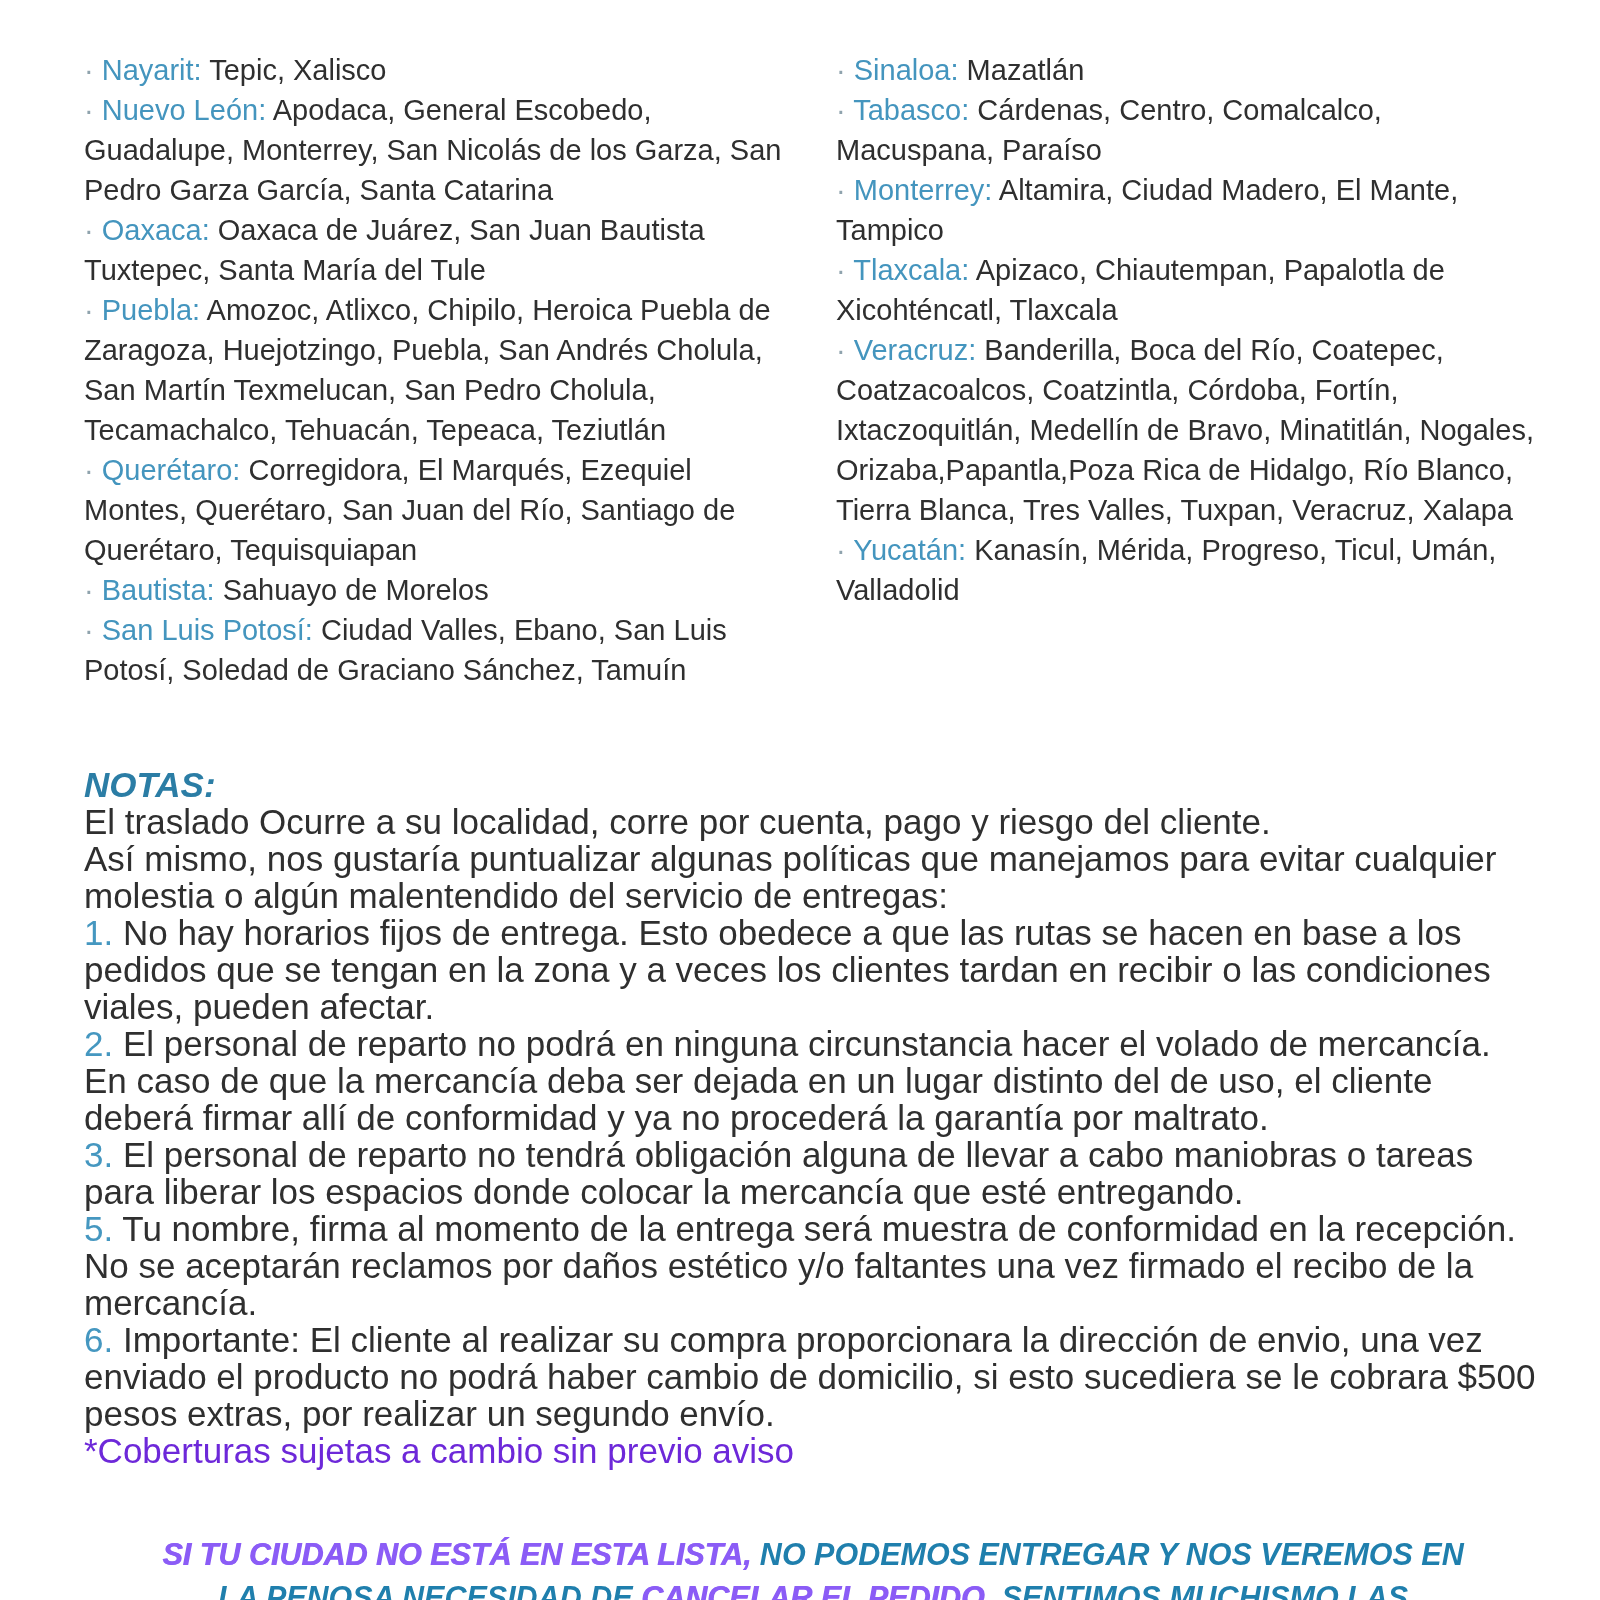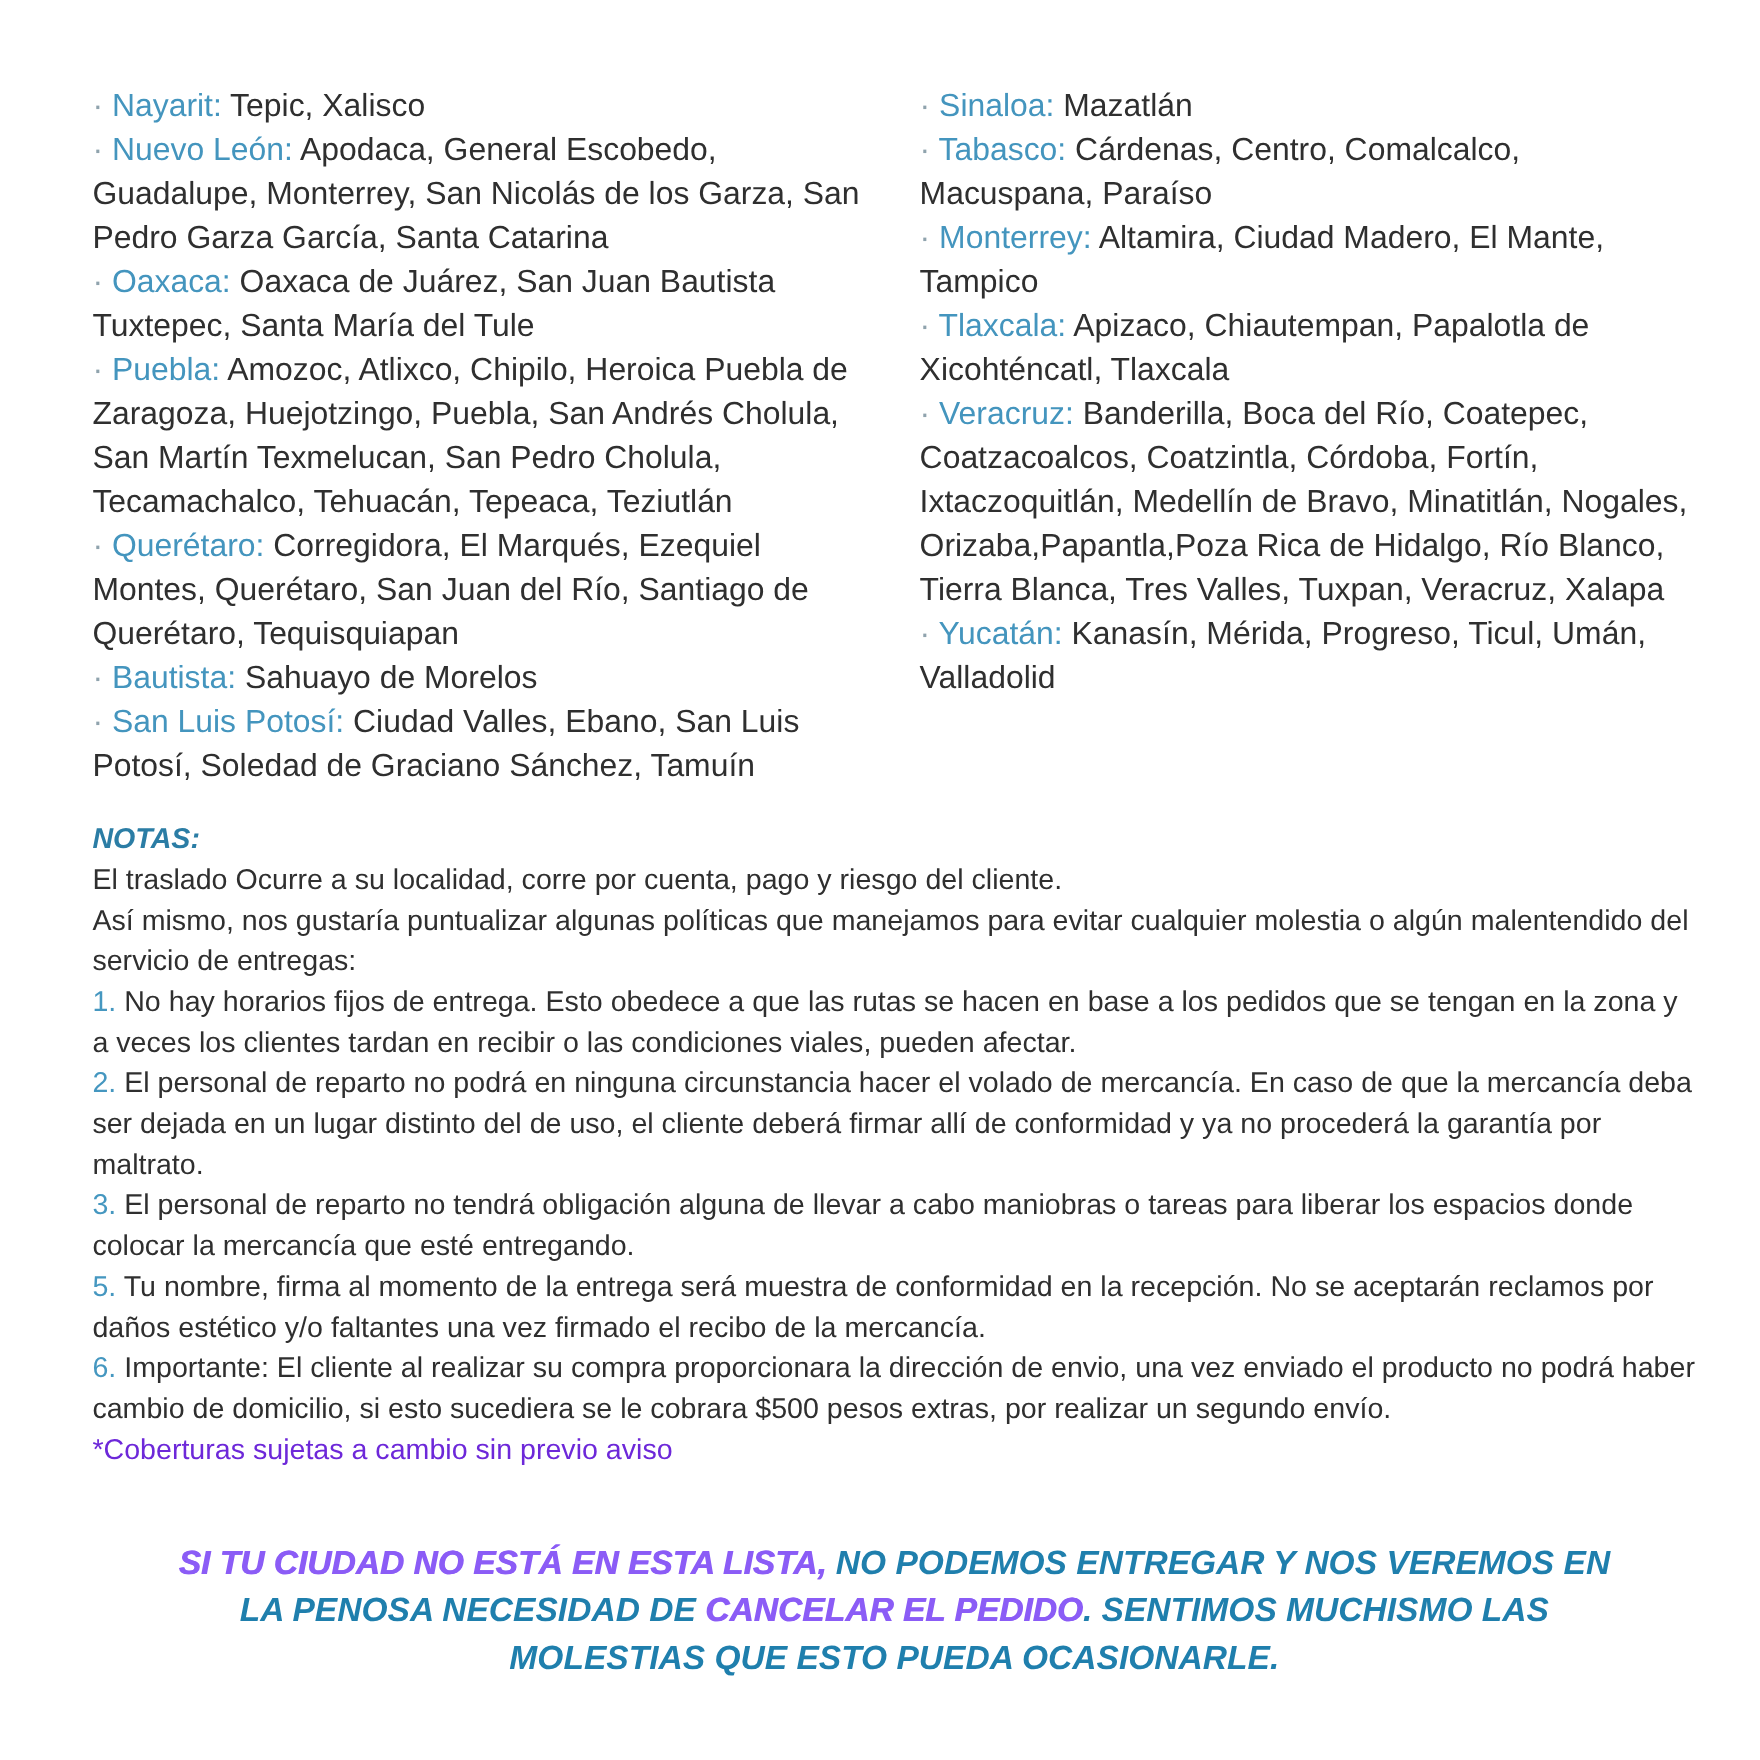--- a/index.html
+++ b/index.html
@@ -3,30 +3,30 @@
 <meta charset="utf-8">
 <style>
   html,body{margin:0;padding:0;background:#ffffff;}
   body{
     width:1600px;height:1600px;
     font-family:"Liberation Sans", sans-serif;
     color:#2f2f2f;
     -webkit-font-smoothing:antialiased;
     overflow:hidden;
   }
-  .page{box-sizing:border-box;width:1600px;height:1600px;padding:76px 58px 0 84px;}
+  .page{box-sizing:border-box;width:1600px;height:1600px;padding:50px 58px 0 84px;}
   
   .columns{display:flex;gap:46px;}
   .col{flex:1 1 0;font-size:29px;line-height:40px;hyphens:auto;}
   .col p{margin:0;}
   .bullet{color:#8fa3ad;}
   .state{color:#4495be;}
   .cities{color:#2f2f2f;}
   
-  .notes{margin-top:28px;font-size:26px;line-height:37px;max-width:1480px;}
+  .notes{margin-top:76px;font-size:35px;line-height:37px;max-width:1480px;}
   .notes p{margin:0;}
   .notes-heading{color:#2b7da5;font-weight:bold;font-style:italic;}
   .num{color:#4597c0;}
   .footnote{color:#6d28d9;}
   
   .banner{
     margin-top:64px;text-align:center;
     font-weight:bold;font-style:italic;
     font-size:30.5px;line-height:43px;
     padding:0 60px;

